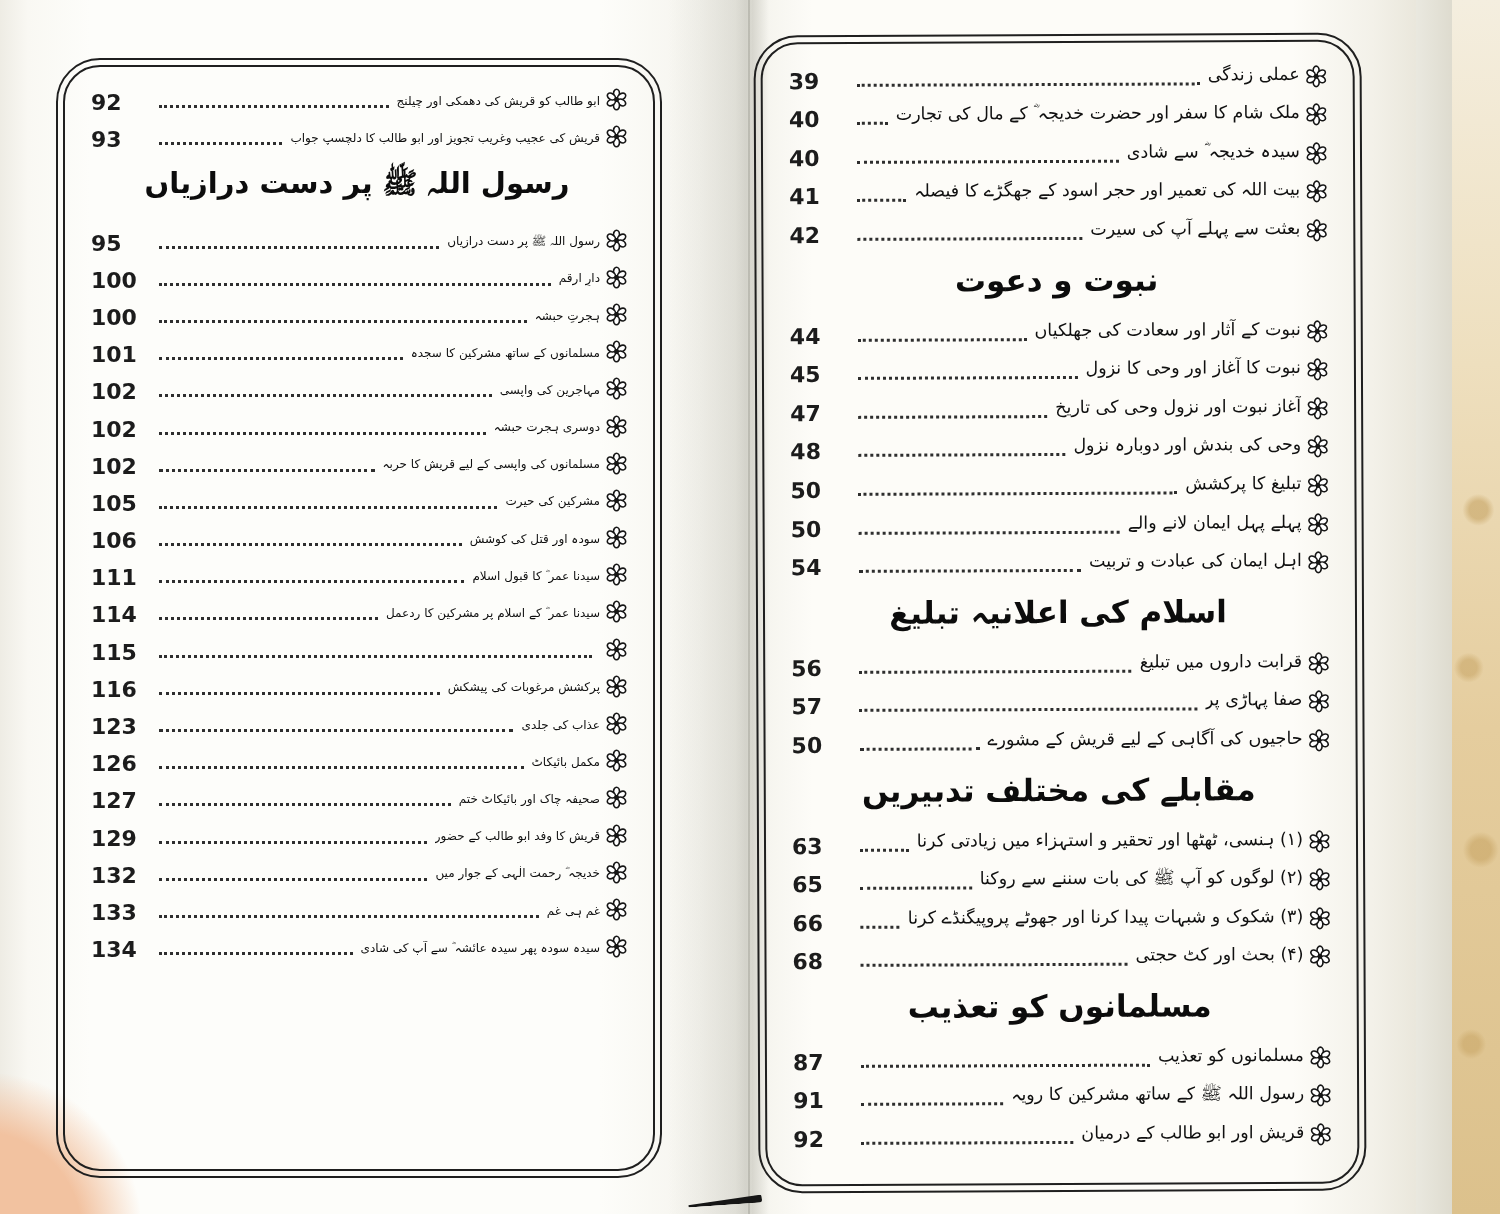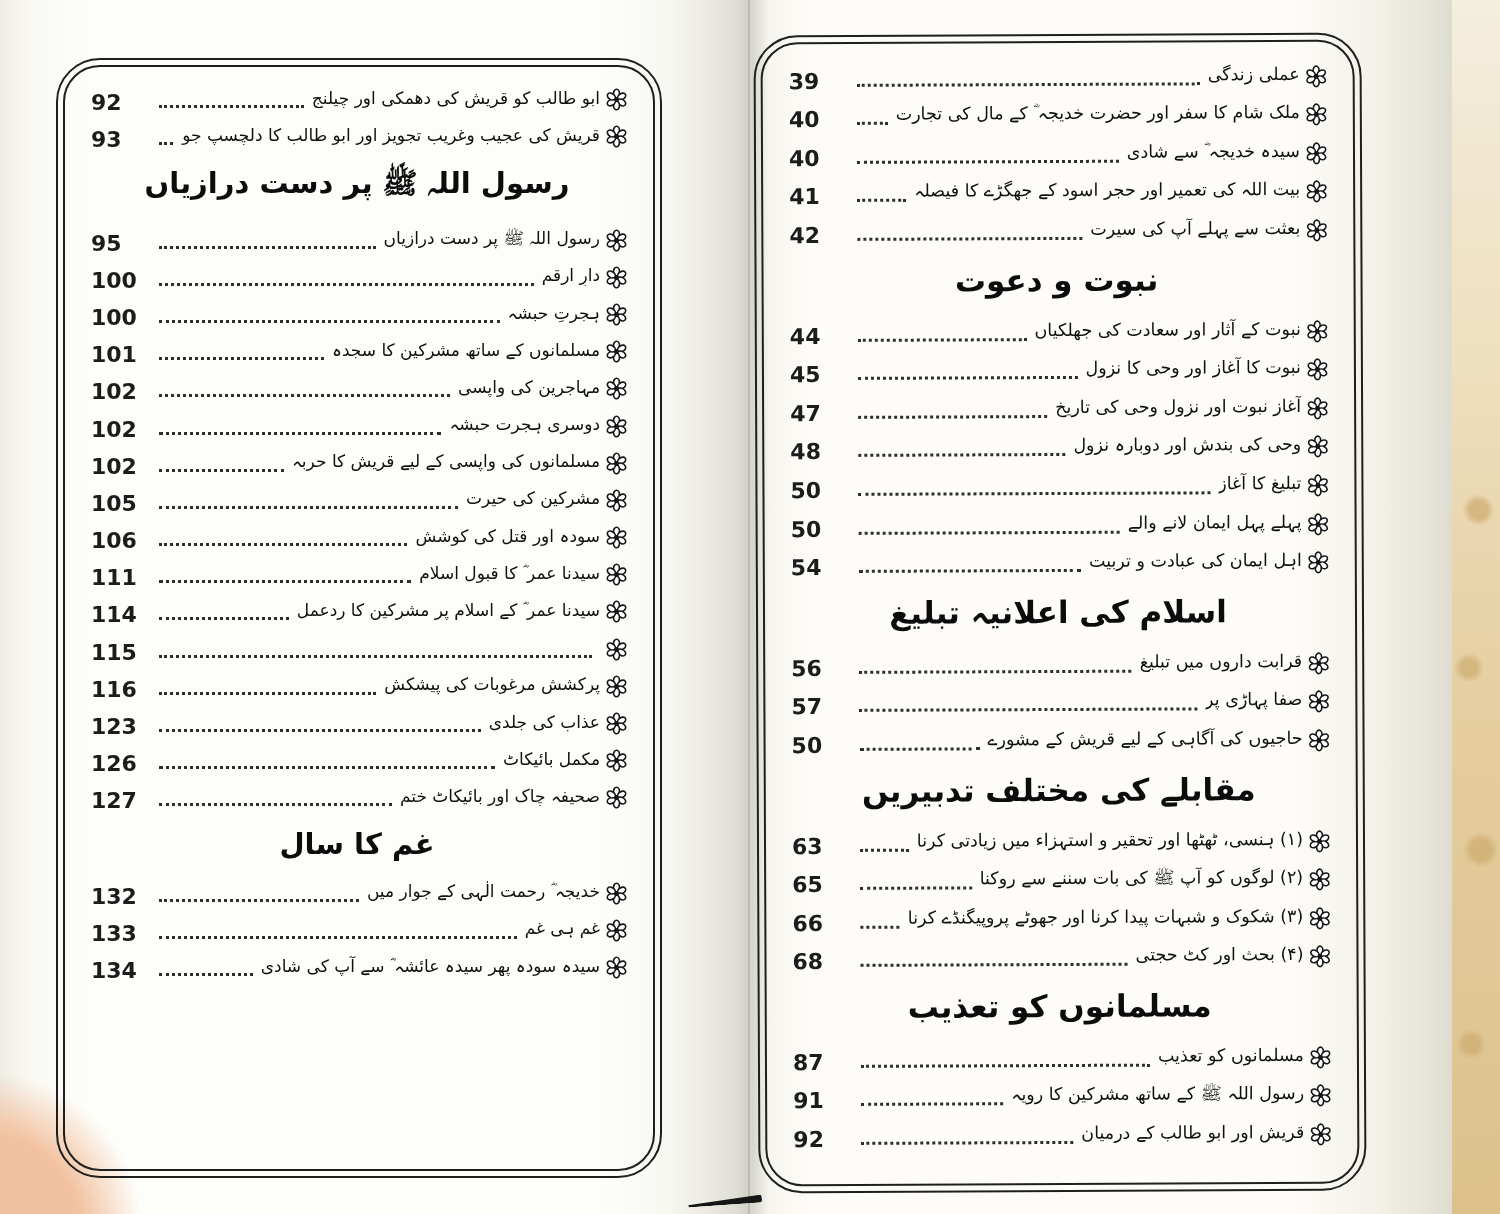--- a/index.html
+++ b/index.html
@@ -46,21 +46,21 @@
   .toc-left .heading{font-size:29px;padding:13px 0 11px;}
   .toc-right .heading{font-size:31px;padding:14px 0 12px;}
   .entry{display:flex;align-items:flex-end;}
   .toc-left .entry{height:37.2px;}
   .toc-right .entry{height:38.6px;}
   .num{flex:none;width:64px;padding-left:8px;text-align:left;
     font-family:"DejaVu Sans",sans-serif;font-weight:600;font-size:22px;color:#1c1c1c;line-height:1;
     margin-bottom:2px;}
   .dots{flex:1 1 auto;min-width:14px;border-bottom:3.5px dotted #2e2e2e;margin:0 8px 8px 4px;}
   .title{flex:0 1 auto;direction:rtl;white-space:nowrap;overflow:hidden;
-    font-size:17px;line-height:1.2;color:#101010;font-weight:500;margin-bottom:8px;}
+    font-size:12px;line-height:1.2;color:#101010;font-weight:500;margin-bottom:8px;}
   .toc-right .title{font-size:17.5px;}
   .bullet{flex:none;width:25px;height:25px;margin:0 2px 4px 4px;display:flex;align-items:center;justify-content:center;}
   .bullet svg{display:block;}
 </style>
 </head>
 <body>
 
 <div class="photo">
   <div class="page-stack"></div>
   <div class="cover-edge"></div>
@@ -391,21 +391,38 @@
                   <ellipse cx="12" cy="5.8" rx="3.1" ry="4.5" transform="rotate(60 12 12)"></ellipse>
                   <ellipse cx="12" cy="5.8" rx="3.1" ry="4.5" transform="rotate(120 12 12)"></ellipse>
                   <ellipse cx="12" cy="5.8" rx="3.1" ry="4.5" transform="rotate(180 12 12)"></ellipse>
                   <ellipse cx="12" cy="5.8" rx="3.1" ry="4.5" transform="rotate(240 12 12)"></ellipse>
                   <ellipse cx="12" cy="5.8" rx="3.1" ry="4.5" transform="rotate(300 12 12)"></ellipse>
                 </g>
                 <circle cx="12" cy="12" r="2" fill="#161616"></circle>
               </svg>
             </span>
           </div>
-          <div class="heading" dir="rtl">غم کا سال</div>
+          <div class="entry">
+            <span class="num">129</span>
+            <span class="dots"></span>
+            <span class="title" dir="rtl">قریش کا وفد ابو طالب کے حضور</span>
+            <span class="bullet">
+              <svg viewBox="0 0 24 24" width="23" height="23" aria-hidden="true">
+                <g fill="#ffffff" stroke="#161616" stroke-width="1.7">
+                  <ellipse cx="12" cy="5.8" rx="3.1" ry="4.5" transform="rotate(0 12 12)"></ellipse>
+                  <ellipse cx="12" cy="5.8" rx="3.1" ry="4.5" transform="rotate(60 12 12)"></ellipse>
+                  <ellipse cx="12" cy="5.8" rx="3.1" ry="4.5" transform="rotate(120 12 12)"></ellipse>
+                  <ellipse cx="12" cy="5.8" rx="3.1" ry="4.5" transform="rotate(180 12 12)"></ellipse>
+                  <ellipse cx="12" cy="5.8" rx="3.1" ry="4.5" transform="rotate(240 12 12)"></ellipse>
+                  <ellipse cx="12" cy="5.8" rx="3.1" ry="4.5" transform="rotate(300 12 12)"></ellipse>
+                </g>
+                <circle cx="12" cy="12" r="2" fill="#161616"></circle>
+              </svg>
+            </span>
+          </div>
           <div class="entry">
             <span class="num">132</span>
             <span class="dots"></span>
             <span class="title" dir="rtl">خدیجہ ؓ رحمت الٰہی کے جوار میں</span>
             <span class="bullet">
               <svg viewBox="0 0 24 24" width="23" height="23" aria-hidden="true">
                 <g fill="#ffffff" stroke="#161616" stroke-width="1.7">
                   <ellipse cx="12" cy="5.8" rx="3.1" ry="4.5" transform="rotate(0 12 12)"></ellipse>
                   <ellipse cx="12" cy="5.8" rx="3.1" ry="4.5" transform="rotate(60 12 12)"></ellipse>
                   <ellipse cx="12" cy="5.8" rx="3.1" ry="4.5" transform="rotate(120 12 12)"></ellipse>
@@ -619,21 +636,21 @@
                   <ellipse cx="12" cy="5.8" rx="3.1" ry="4.5" transform="rotate(240 12 12)"></ellipse>
                   <ellipse cx="12" cy="5.8" rx="3.1" ry="4.5" transform="rotate(300 12 12)"></ellipse>
                 </g>
                 <circle cx="12" cy="12" r="2" fill="#161616"></circle>
               </svg>
             </span>
           </div>
           <div class="entry">
             <span class="num">50</span>
             <span class="dots"></span>
-            <span class="title" dir="rtl">تبلیغ کا آغاز</span>
+            <span class="title" dir="rtl">تبلیغ کا پرکشش</span>
             <span class="bullet">
               <svg viewBox="0 0 24 24" width="23" height="23" aria-hidden="true">
                 <g fill="#ffffff" stroke="#161616" stroke-width="1.7">
                   <ellipse cx="12" cy="5.8" rx="3.1" ry="4.5" transform="rotate(0 12 12)"></ellipse>
                   <ellipse cx="12" cy="5.8" rx="3.1" ry="4.5" transform="rotate(60 12 12)"></ellipse>
                   <ellipse cx="12" cy="5.8" rx="3.1" ry="4.5" transform="rotate(120 12 12)"></ellipse>
                   <ellipse cx="12" cy="5.8" rx="3.1" ry="4.5" transform="rotate(180 12 12)"></ellipse>
                   <ellipse cx="12" cy="5.8" rx="3.1" ry="4.5" transform="rotate(240 12 12)"></ellipse>
                   <ellipse cx="12" cy="5.8" rx="3.1" ry="4.5" transform="rotate(300 12 12)"></ellipse>
                 </g>

